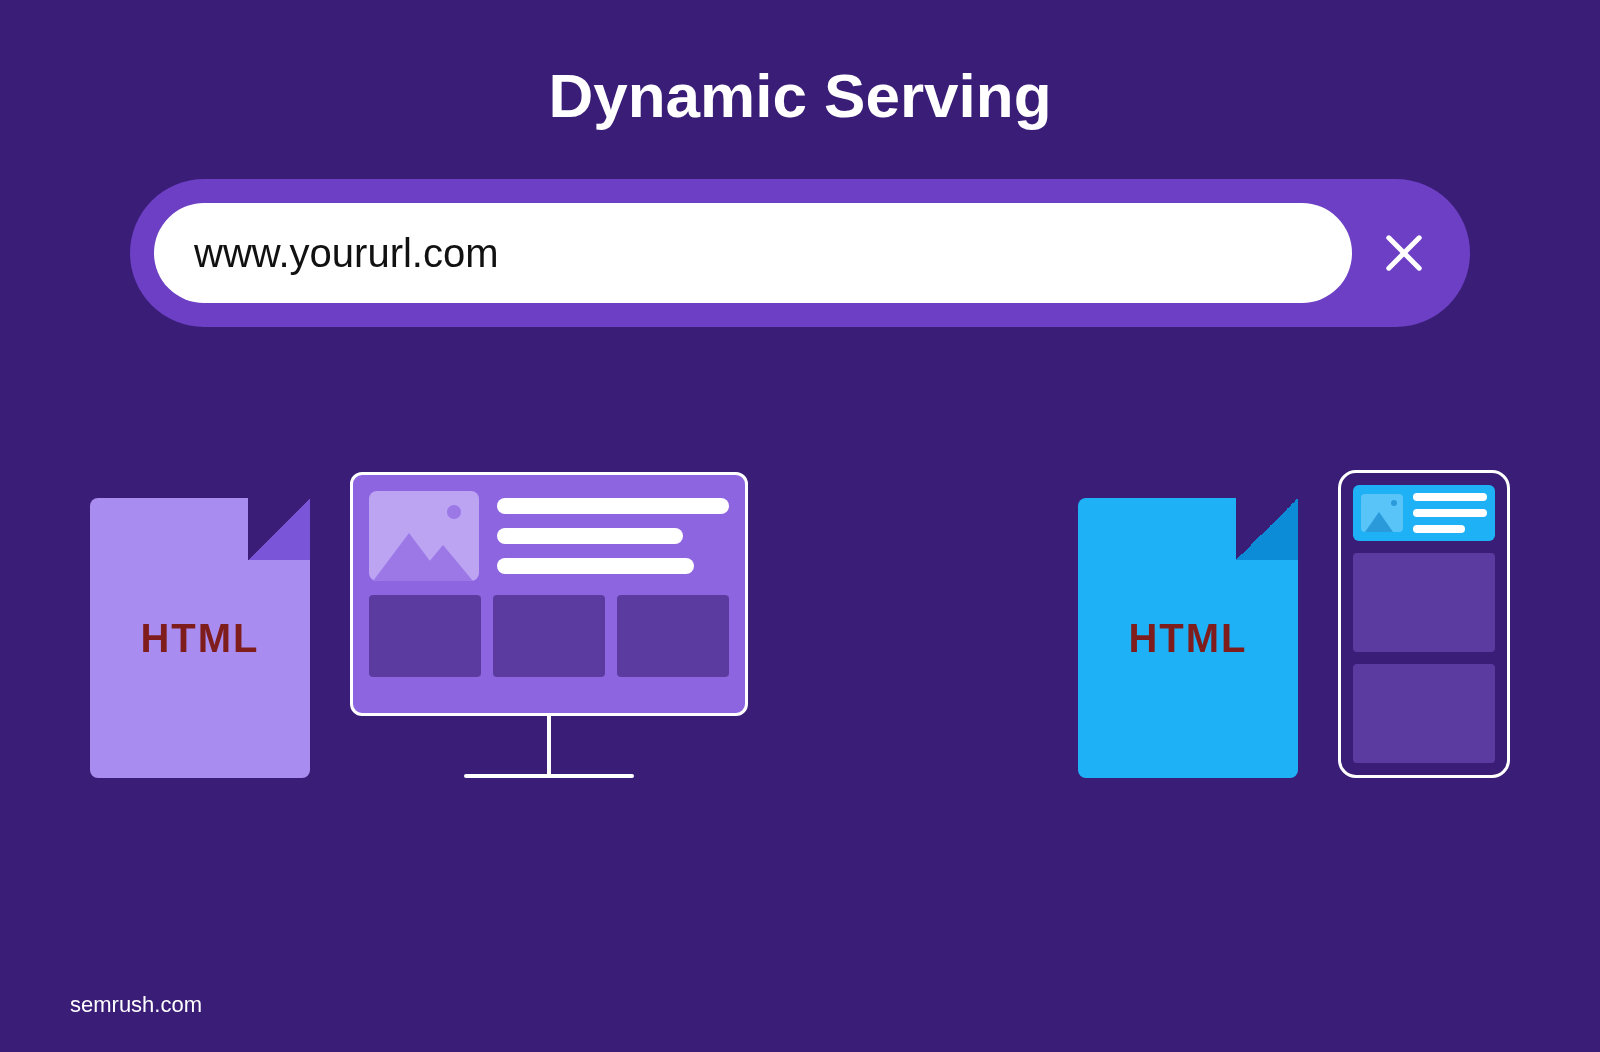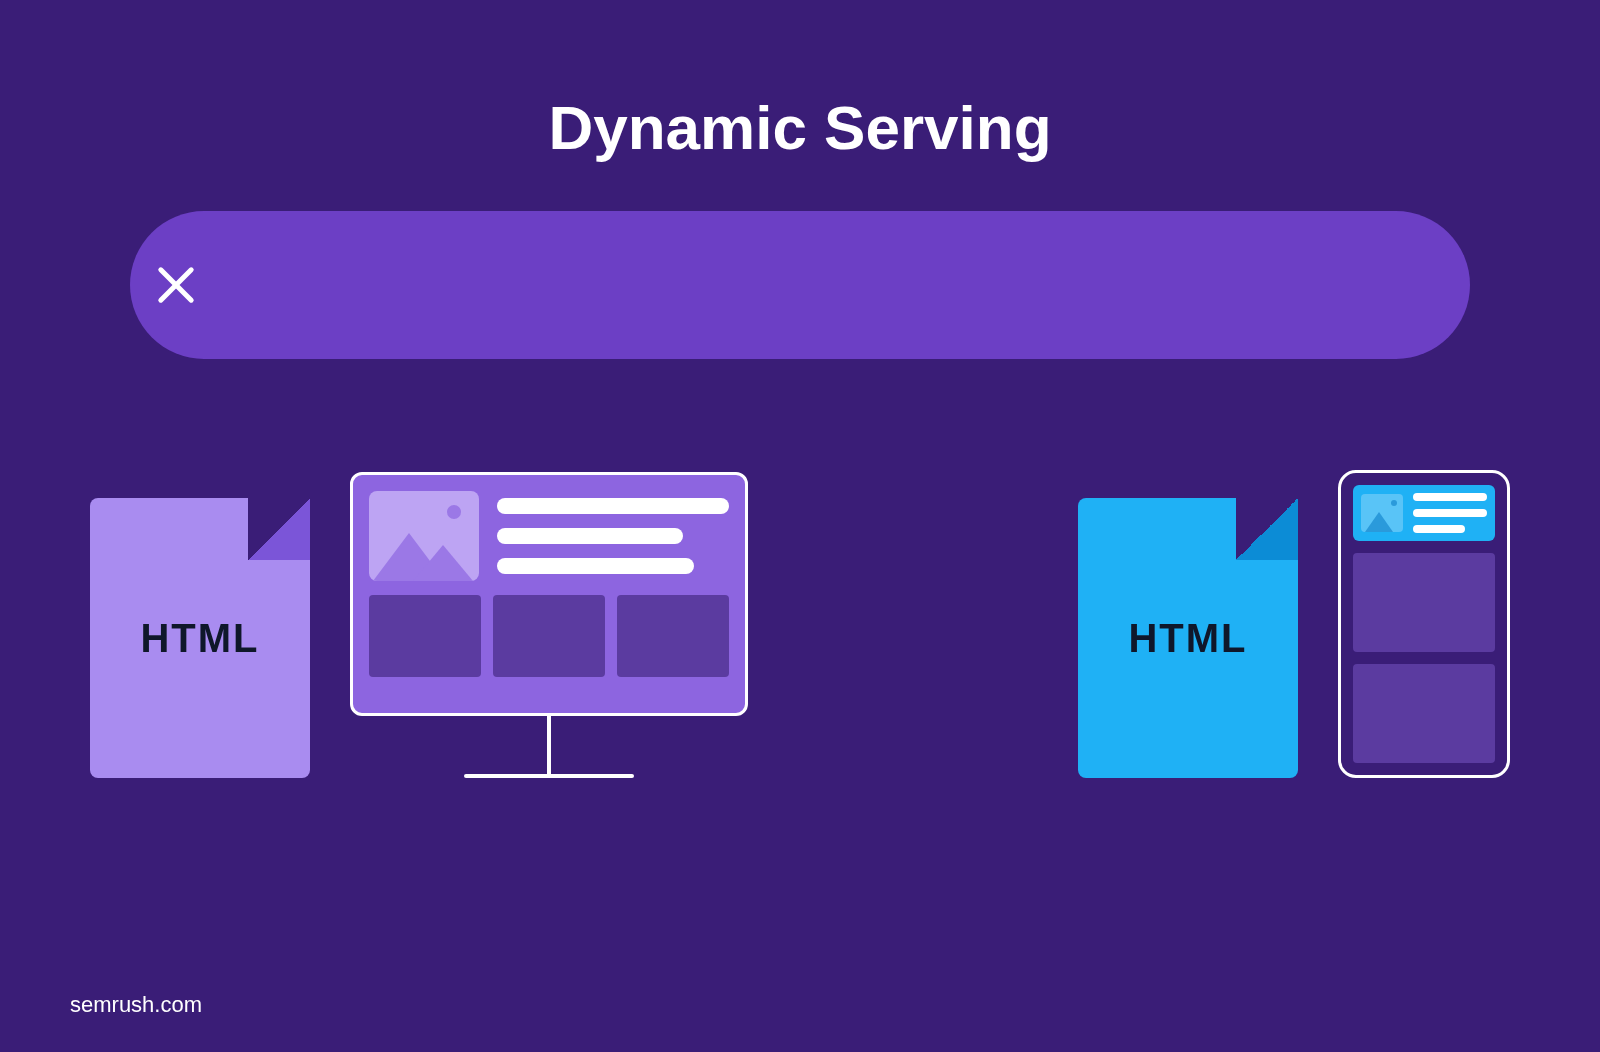--- a/index.html
+++ b/index.html
@@ -9,21 +9,21 @@
     background: #3a1d77;
     font-family: -apple-system, BlinkMacSystemFont, "Segoe UI", Arial, sans-serif;
     position: relative;
     overflow: hidden;
   }
   .title {
     text-align: center;
     color: #ffffff;
     font-size: 62px;
     font-weight: 700;
-    margin-top: 92px;
+    margin-top: 60px;
   }
   .search-wrap {
     width: 1340px;
     height: 148px;
     margin: 48px auto 0;
     background: #6c3fc5;
     border-radius: 80px;
     display: flex;
     align-items: center;
     padding: 0 44px 0 24px;
@@ -69,21 +69,21 @@
 
   
   .file {
     width: 220px;
     height: 280px;
     border-radius: 8px;
     position: relative;
     display: flex;
     align-items: center;
     justify-content: center;
-    color: #0f172a;
+    color: #7f1d1d;
     font-size: 40px;
     font-weight: 800;
     letter-spacing: 2px;
   }
   .file.purple { background: #a98cf0; }
   .file.blue   { background: #1fb1f5; }
   .file .fold {
     position: absolute;
     top: 0; right: 0;
     width: 62px; height: 62px;
@@ -189,20 +189,21 @@
     width: 34px; height: 34px; position: relative;
   }
   .flame svg { width:100%; height:100%; display:block; }
 </style>
 </head>
 <body>
 
 <h1 class="title">Dynamic Serving</h1>
 
 <div class="search-wrap">
+  <div class="search-field">www.yoururl.com</div>
   <div class="close-x"></div>
 </div>
 
 <div class="row">
   <div class="group">
     <div class="file purple">
       <span>HTML</span>
       <div class="fold"></div>
     </div>
     <div class="monitor">

